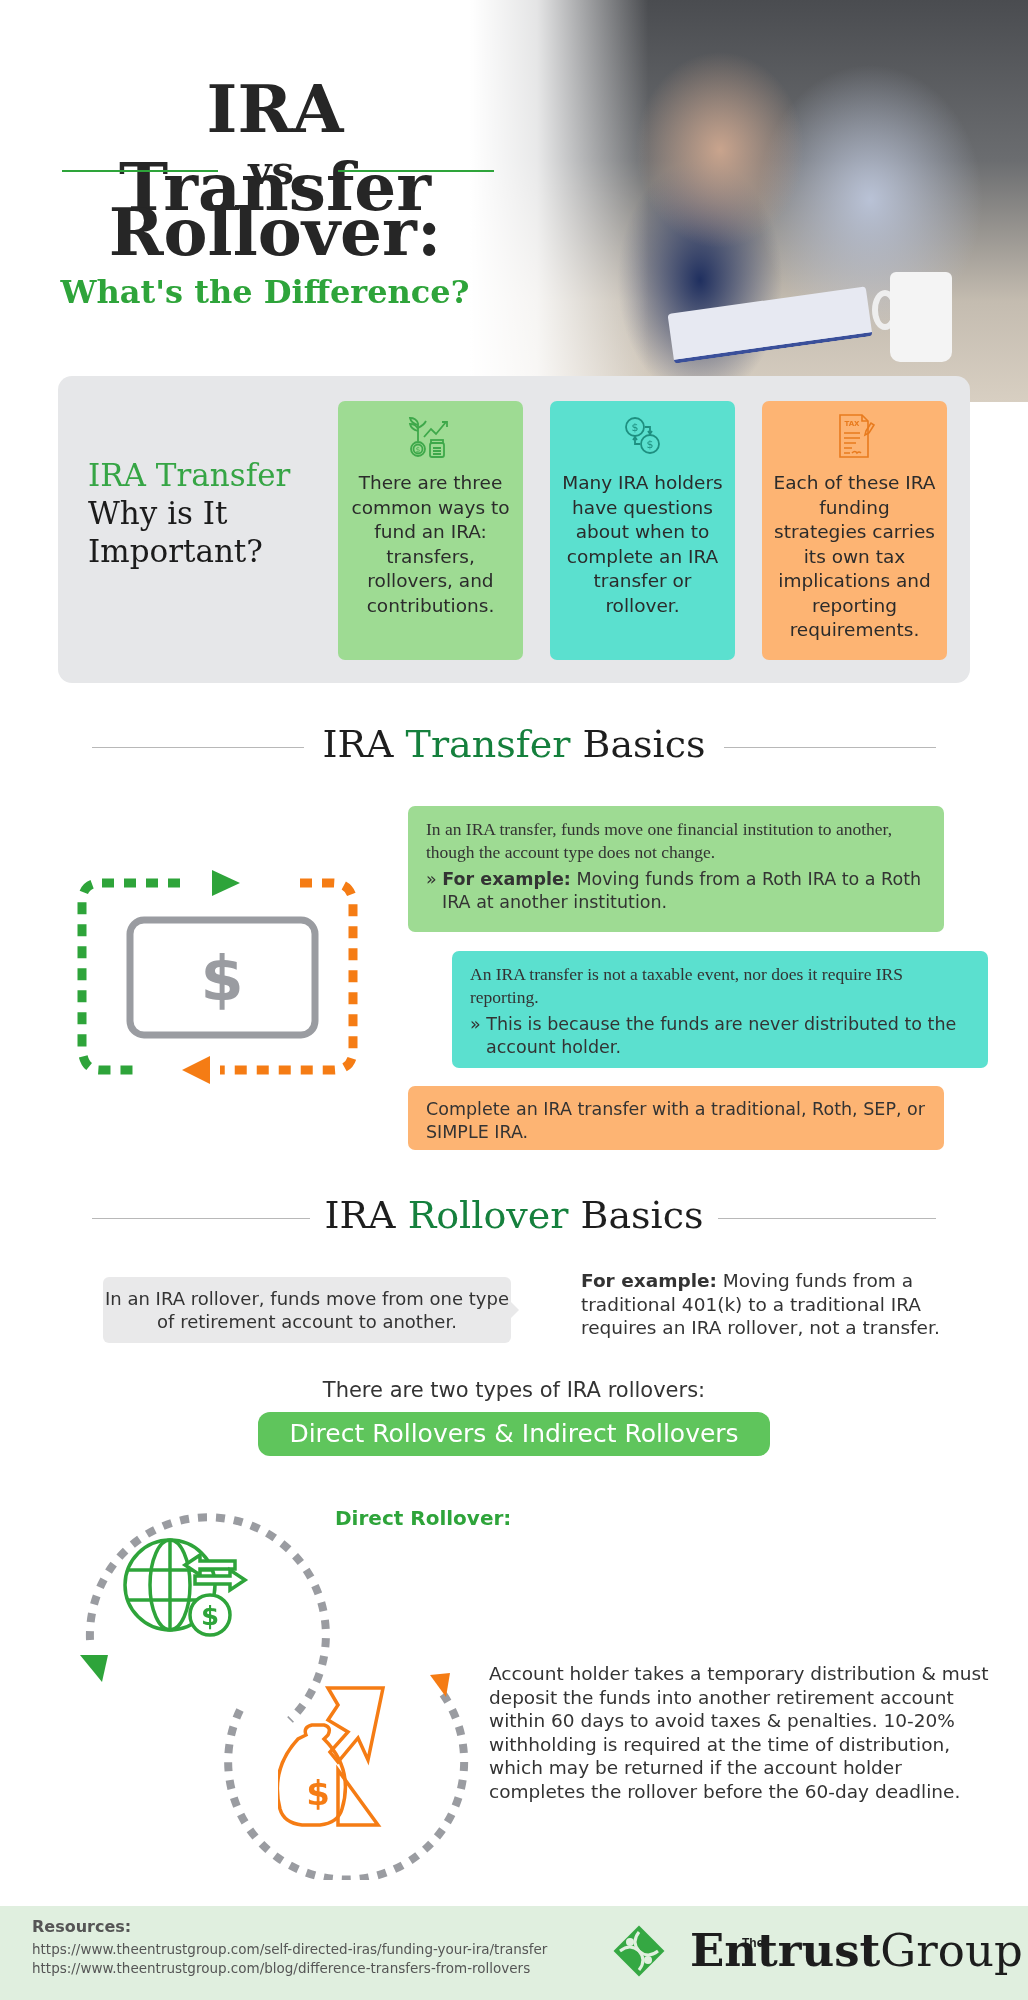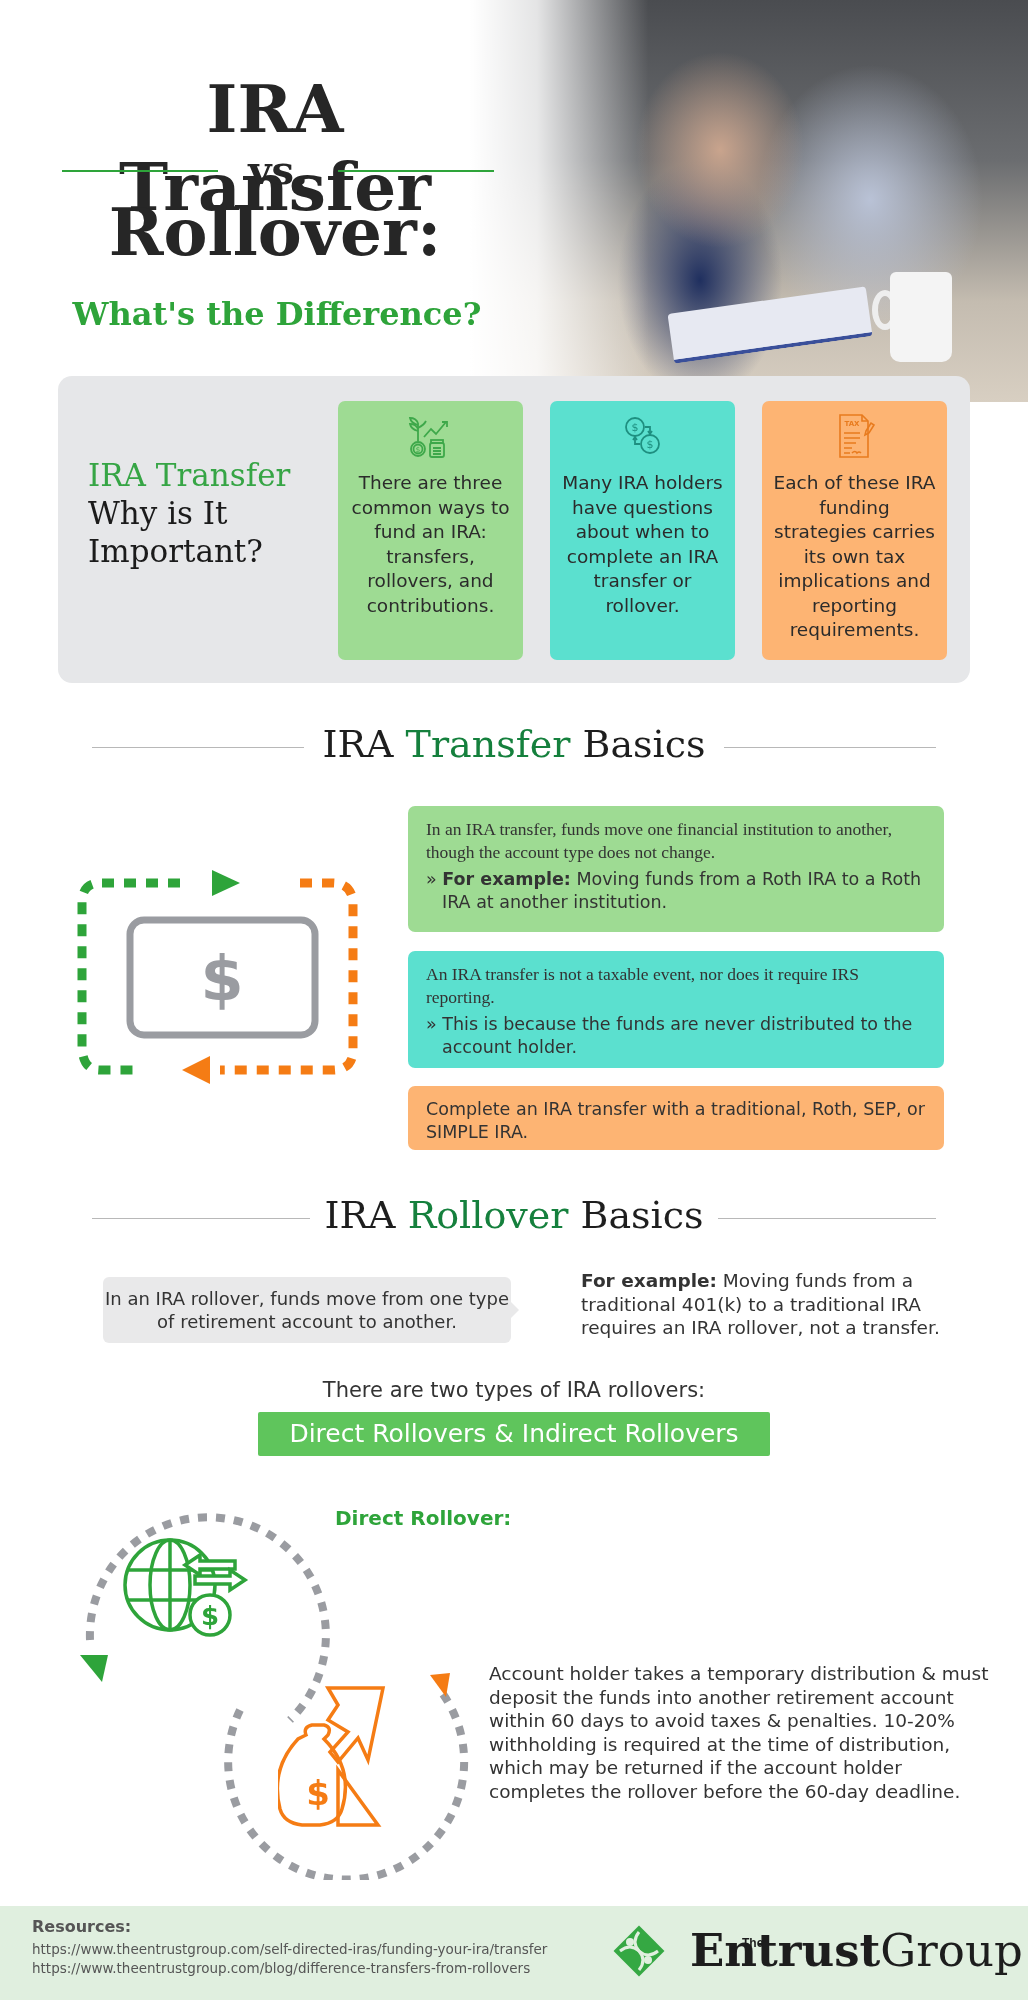--- a/index.html
+++ b/index.html
@@ -19,21 +19,21 @@
   }
   .hero-mug { left: 890px; top: 272px; width: 62px; height: 90px; background: #f4f4f4; border-radius: 6px 6px 10px 10px; }
   .hero-mug-handle { left: 872px; top: 290px; width: 26px; height: 40px; border: 6px solid #eeeeee; border-radius: 50%; }
   .hero-clip { left: 670px; top: 300px; width: 200px; height: 50px; background: #e7e9f2; border-radius: 4px; transform: rotate(-8deg); border-bottom: 4px solid #3a4f9a; }
 
   .title-1 { left: 50px; top: 70px; width: 450px; text-align: center; font-size: 66px; font-weight: bold; color: #262626; letter-spacing: 0px; }
   .vs-row { left: 62px; top: 148px; width: 432px; height: 50px; }
   .vs-line { position: absolute; top: 22px; height: 2px; background: #2ea43a; width: 156px; }
   .vs-text { position: absolute; left: 0; right: 0; text-align: center; font-size: 40px; font-weight: bold; color: #262626; top: -2px; }
   .title-2 { left: 50px; top: 193px; width: 450px; text-align: center; font-size: 66px; font-weight: bold; color: #262626; }
-  .subtitle { left: 52px; top: 273px; width: 450px; text-align: center; font-size: 32px; font-weight: bold; color: #2ea43a; margin-top: 22px; }
+  .subtitle { left: 40px; top: 273px; width: 450px; text-align: center; font-size: 32px; font-weight: bold; color: #2ea43a; }
 
   
   .intro-panel { left: 58px; top: 376px; width: 912px; height: 307px; background: #e6e7e9; border-radius: 14px; }
   .intro-head { left: 88px; top: 456px; width: 240px; font-size: 31px; line-height: 38px; }
   .intro-head .g { color: #36a545; }
   .intro-head .d { color: #1b1b1b; }
   .card { top: 401px; width: 185px; height: 259px; border-radius: 7px; text-align: center; }
   .card .icon { margin: 10px auto 0; width: 50px; height: 50px; display: block; }
   .card .txt { font-size: 18.5px; line-height: 24.5px; color: #2b2b2b; padding: 10px 10px 0; }
   .card-green { left: 338px; background: #9edb93; }
@@ -45,30 +45,30 @@
   .sec-line { position: absolute; top: 25px; height: 1px; background: #b8b8b8; }
   .sec-title { position: absolute; left: 0; right: 0; text-align: center; font-size: 38px; color: #1e1e1e; top: 0; }
   .sec-title .g { color: #15803d; }
 
   
   .tbox { left: 408px; width: 536px; border-radius: 7px; padding: 12px 18px; font-size: 17.5px; line-height: 23px; color: #333; }
   .tbox .p1 { margin-bottom: 4px; font-family: Liberation Serif, serif; }
   .tbox .bullet { padding-left: 16px; text-indent: -16px; }
   .tbox b { font-weight: bold; }
   .tb-green { top: 806px; height: 126px; background: #9edb93; }
-  .tb-teal { top: 951px; height: 117px; background: #5be0cf; }
+  .tb-teal { top: 951px; height: 117px; background: #5be0cf; margin-left: 44px; }
   .tb-orange { top: 1086px; height: 64px; background: #fdb473; }
 
   
   .bubble { left: 103px; top: 1277px; width: 408px; height: 66px; background: #e9e9ea; border-radius: 6px; text-align: center; font-size: 18px; line-height: 23px; color: #333; padding-top: 10px; }
   .bubble-tip { left: 509px; top: 1300px; width: 0; height: 0; border-top: 10px solid transparent; border-bottom: 10px solid transparent; border-left: 10px solid #e9e9ea; }
   .example { left: 581px; top: 1269px; width: 400px; font-size: 18.5px; line-height: 23.5px; color: #333; }
   .example b { font-weight: bold; }
   .two-types { left: 200px; top: 1378px; width: 628px; text-align: center; font-size: 21px; color: #333; }
-  .pill { left: 258px; top: 1412px; width: 512px; height: 44px; background: #5fc55c; border-radius: 2px; color: #ffffff; font-size: 25px; text-align: center; line-height: 44px; }
+  .pill { left: 258px; top: 1412px; width: 512px; height: 44px; background: #5fc55c; border-radius: 12px; color: #ffffff; font-size: 25px; text-align: center; line-height: 44px; }
 
   .r-head { font-size: 20px; font-weight: bold; line-height: 26px; }
   .r-body { font-size: 18.5px; line-height: 23.5px; color: #333; }
   .direct { left: 335px; top: 1505px; width: 520px; }
   .direct .r-head { color: #2ea43a; }
   .indirect { left: 489px; top: 1662px; width: 500px; }
   .indirect .r-head { color: #f08123; }
 
   
   .footer { left: 0; top: 1906px; width: 1028px; height: 94px; background: #e0efdf; }

